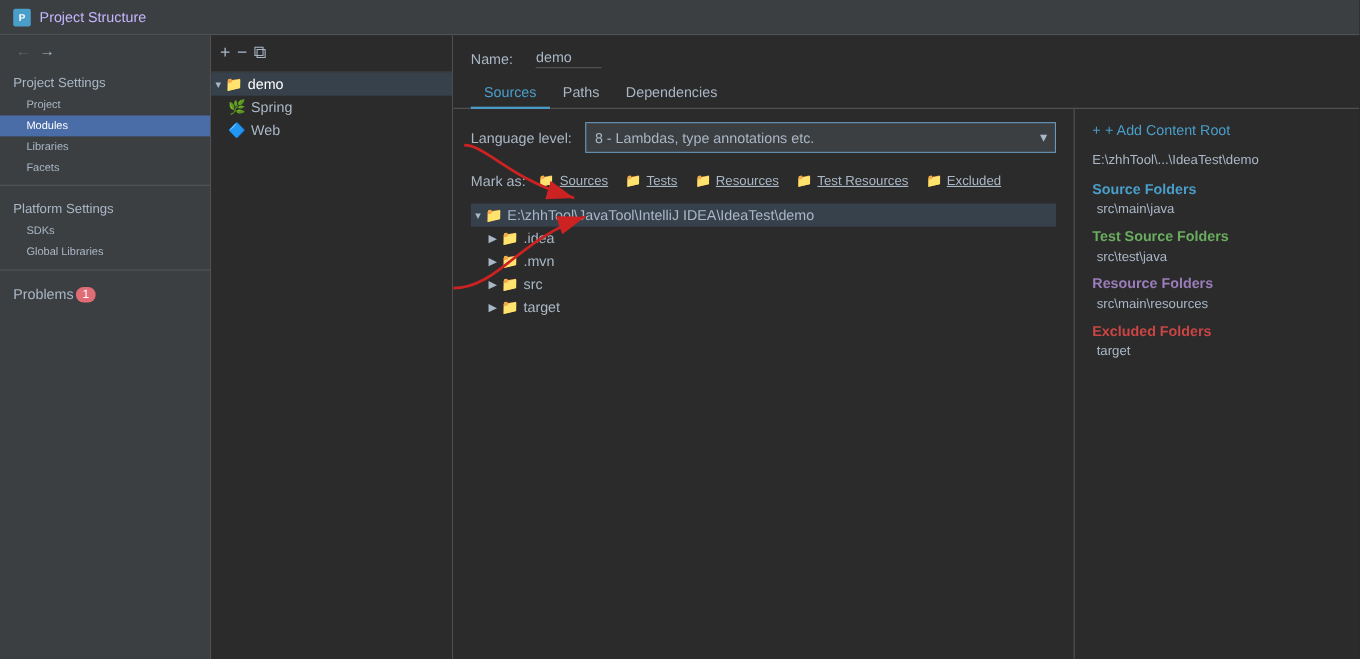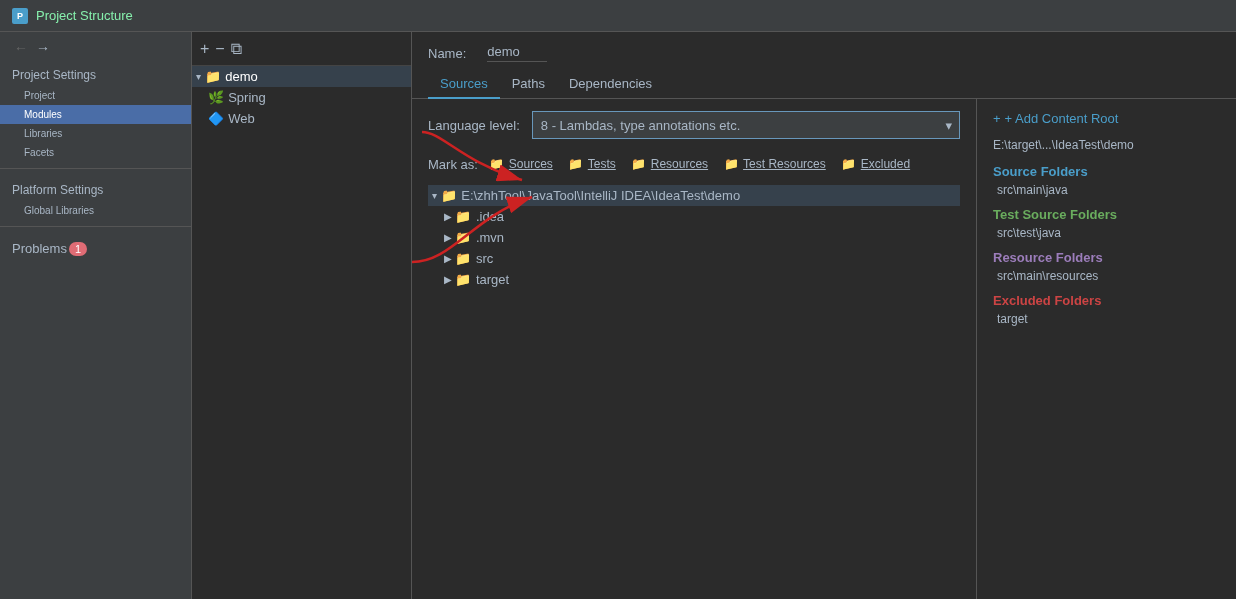--- a/index.html
+++ b/index.html
@@ -25,21 +25,21 @@
       height: 32px;
       flex-shrink: 0;
     }
     .title-bar-icon {
       width: 16px; height: 16px;
       background: #4a9eca;
       border-radius: 2px;
       display: flex; align-items: center; justify-content: center;
       font-size: 9px; color: white; font-weight: bold;
     }
-    .title-bar-text { color: #86efac; font-size: 13px; }
+    .title-bar-text { color: #c4b5fd; font-size: 13px; }
     
     .nav-arrows { display: flex; gap: 6px; margin-left: 4px; }
     .nav-arrow { color: #666; font-size: 14px; cursor: pointer; }
     .nav-arrow.active { color: #a9b7c6; }
 
     
     .main-layout {
       display: flex;
       flex: 1;
       overflow: hidden;
@@ -304,20 +304,23 @@
       <span>Modules</span>
     </div>
     <div class="sidebar-item">
       <span>Libraries</span>
     </div>
     <div class="sidebar-item">
       <span>Facets</span>
     </div>
     <hr class="sidebar-divider">
     <div class="sidebar-section-title">Platform Settings</div>
+    <div class="sidebar-item">
+      <span>SDKs</span>
+    </div>
     <div class="sidebar-item">
       <span>Global Libraries</span>
     </div>
     <hr class="sidebar-divider">
     <div class="problems-row">
       <span>Problems</span>
       <span class="problems-badge">1</span>
     </div>
   </div>
 
@@ -442,21 +445,21 @@
             <span>target</span>
           </div>
         </div>
       </div>
 
       <div class="info-panel">
         <div class="info-add-root">
           <span>+</span>
           <span>+ Add Content Root</span>
         </div>
-        <div class="info-path">E:\target\...\IdeaTest\demo</div>
+        <div class="info-path">E:\zhhTool\...\IdeaTest\demo</div>
 
         <div class="info-section-title blue">Source Folders</div>
         <div class="info-section-value">src\main\java</div>
 
         <div class="info-section-title green">Test Source Folders</div>
         <div class="info-section-value">src\test\java</div>
 
         <div class="info-section-title purple">Resource Folders</div>
         <div class="info-section-value">src\main\resources</div>
 

